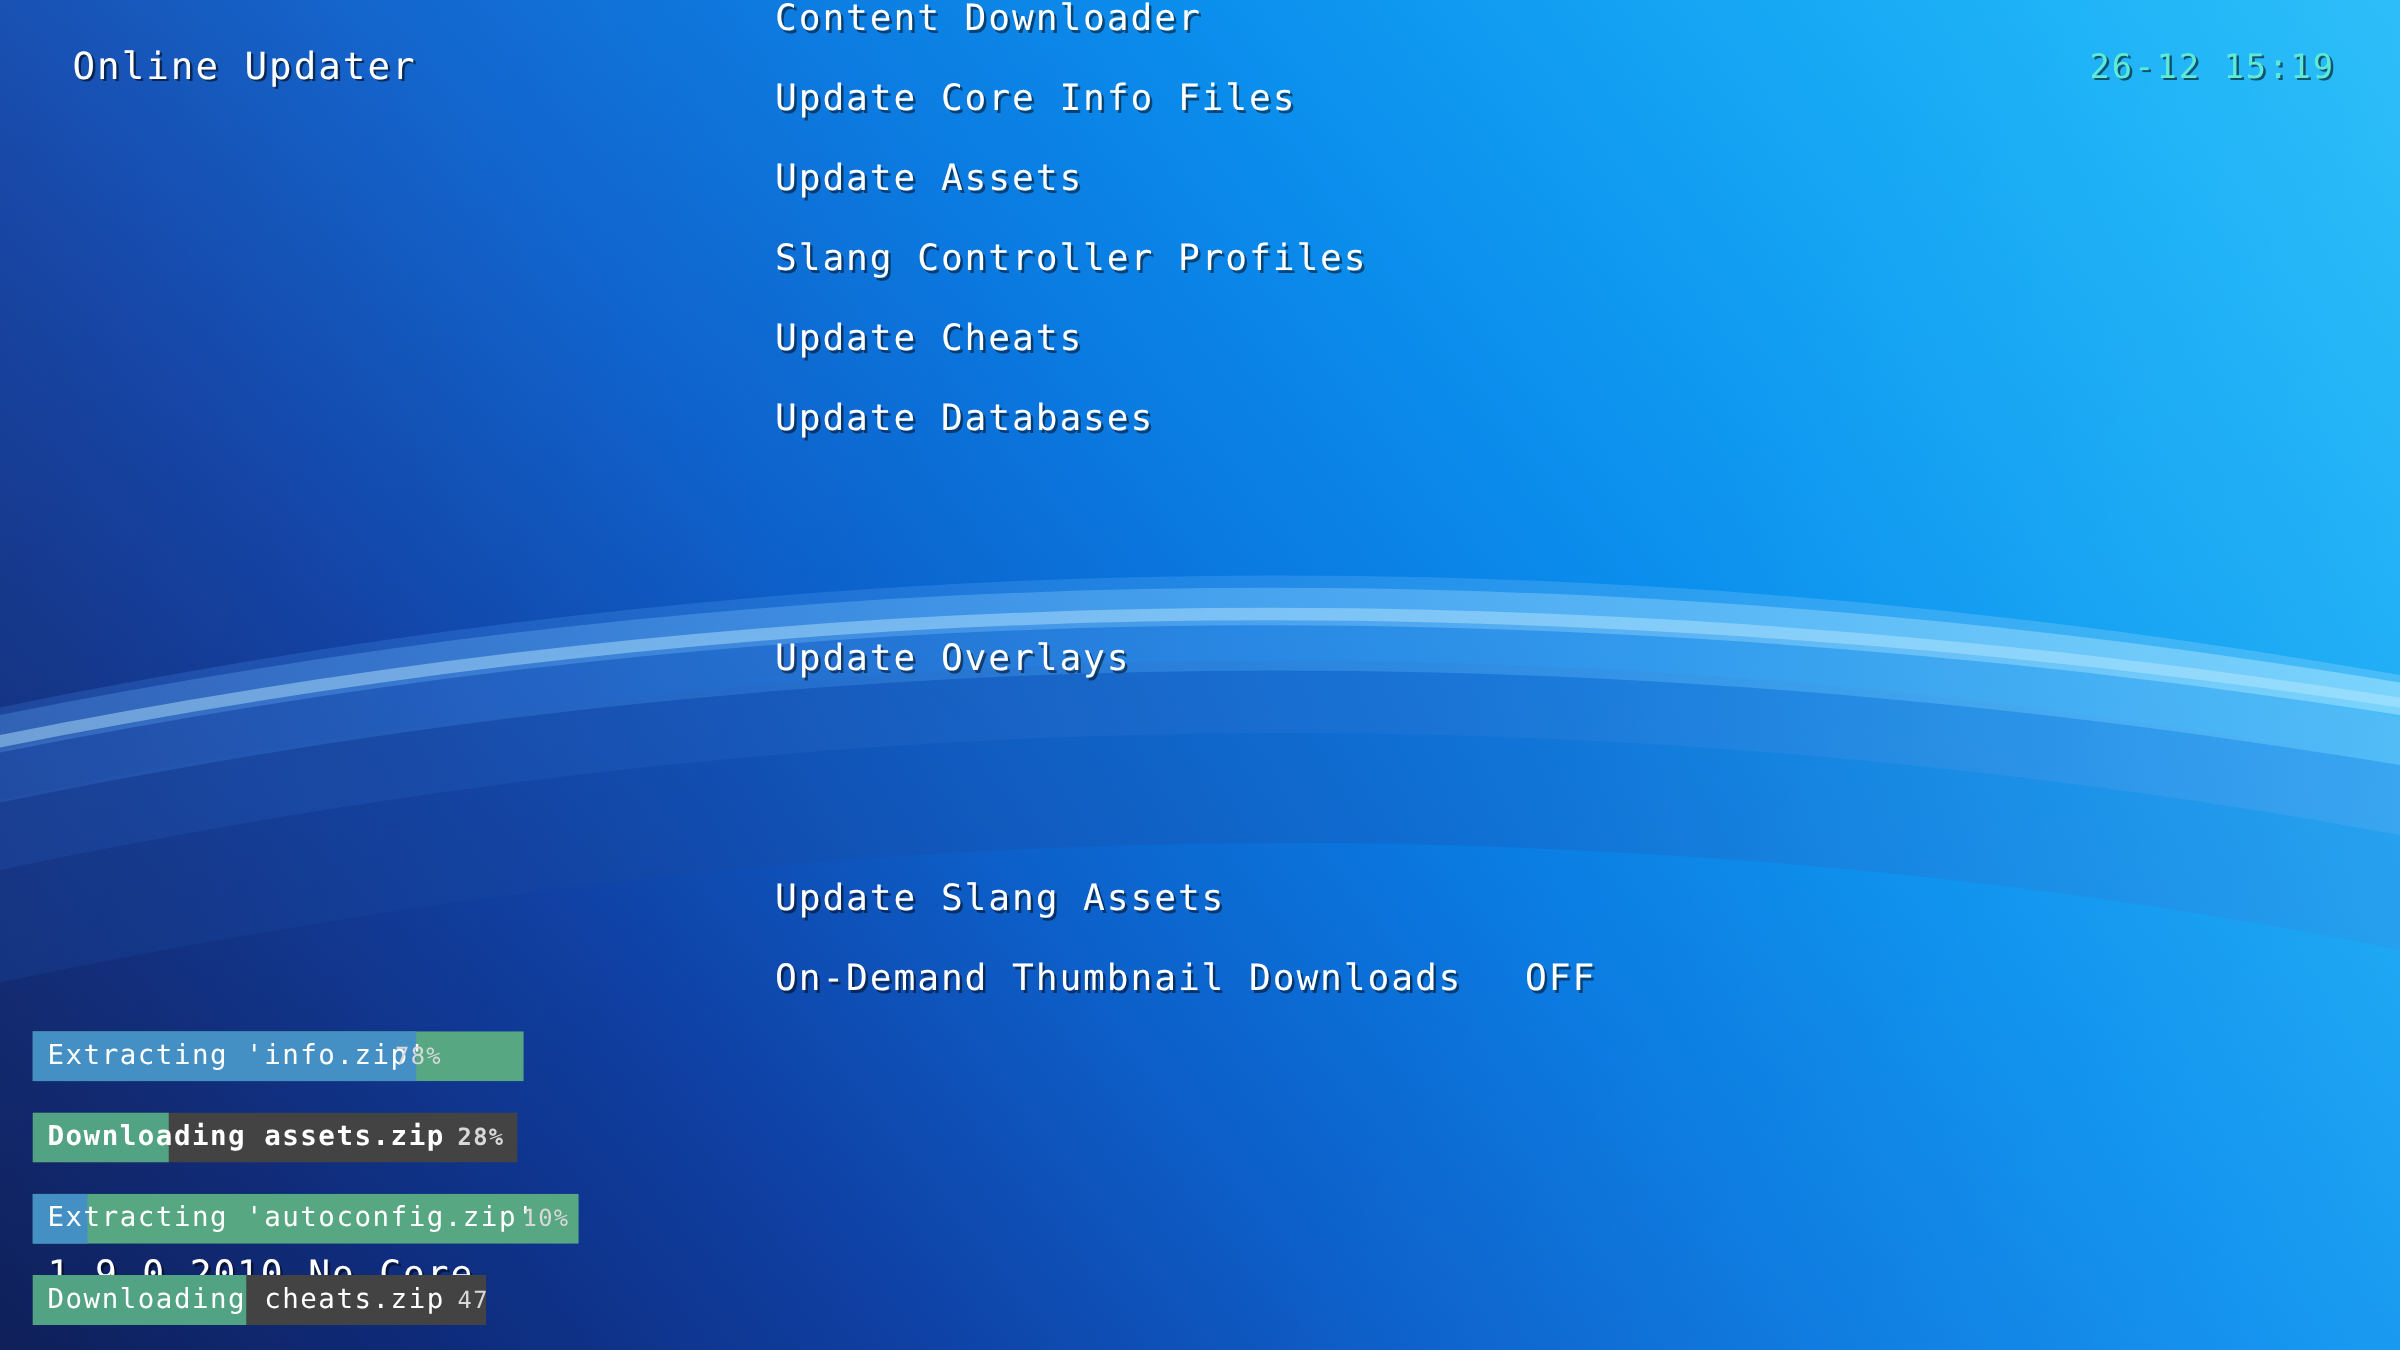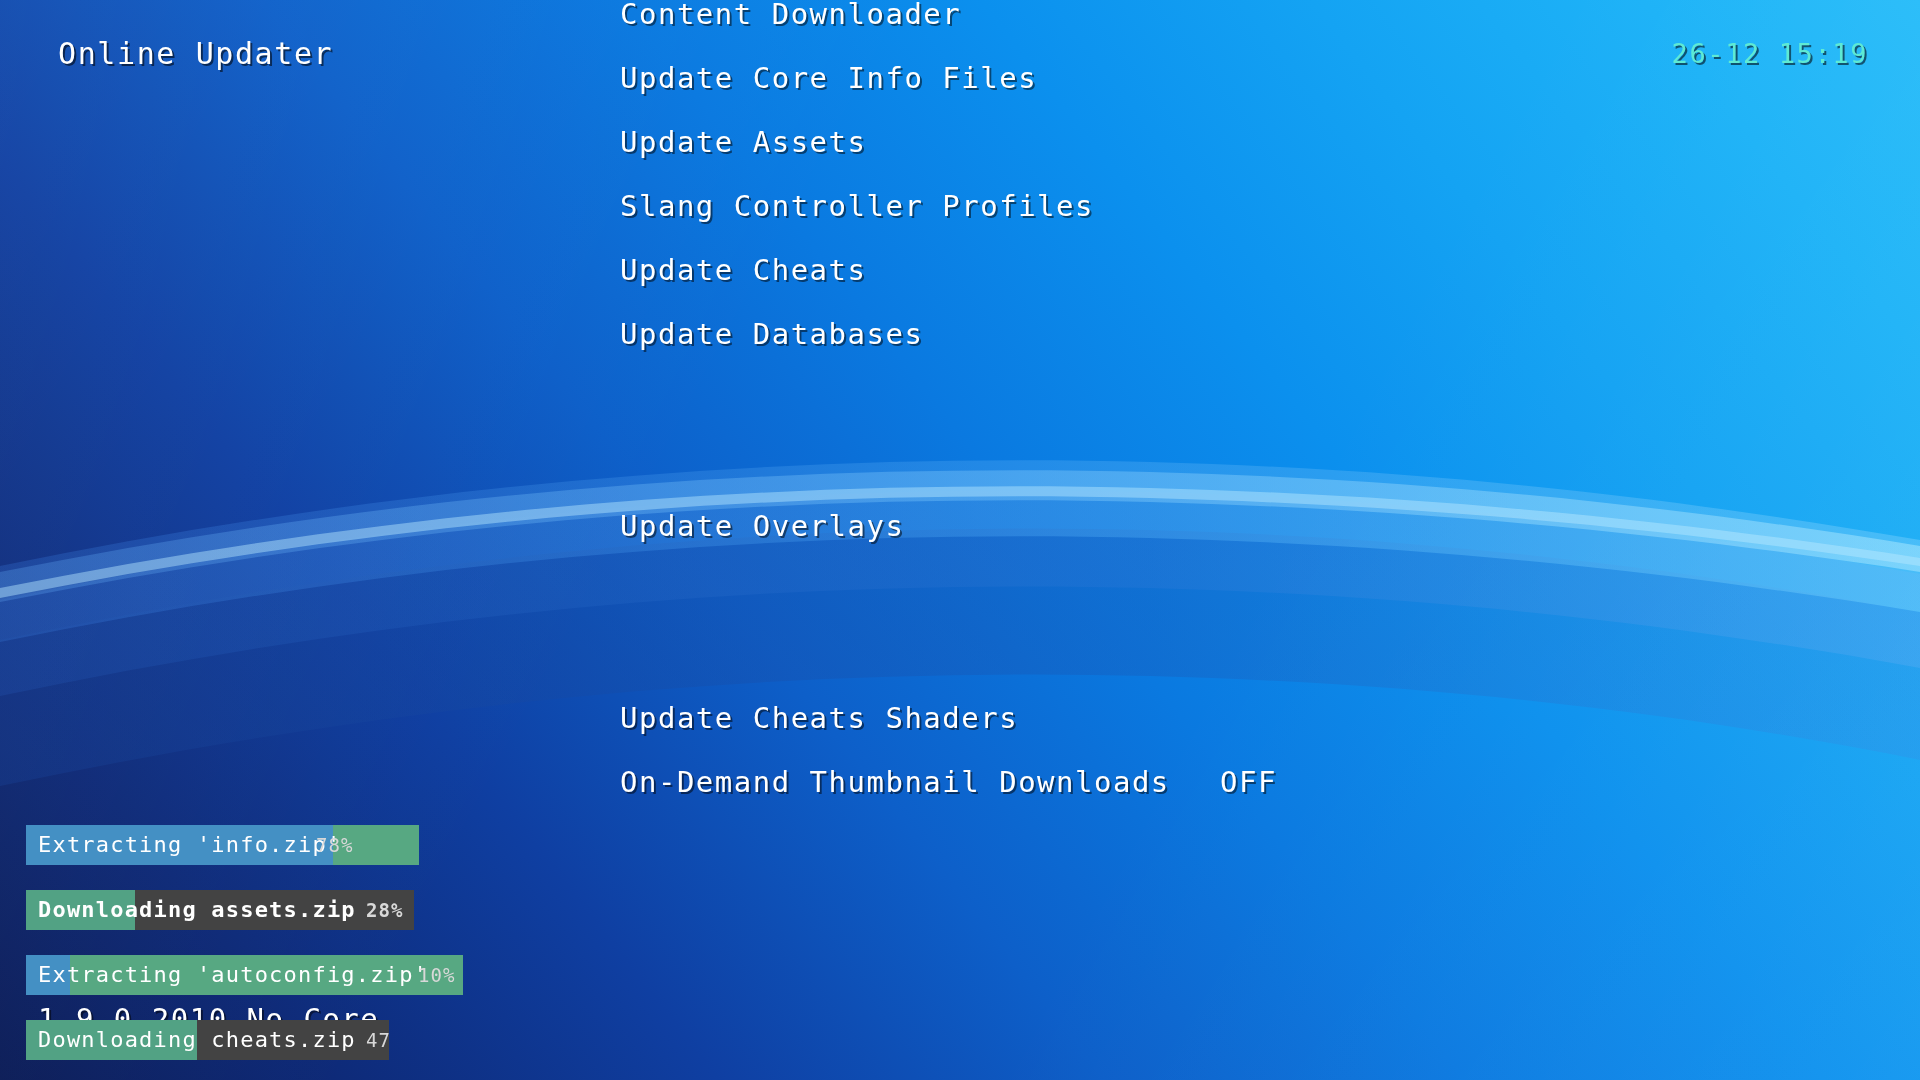--- a/index.html
+++ b/index.html
@@ -228,21 +228,21 @@
       <div class="menu-row"><span class="menu-label">Update Core Info Files</span></div>
       <div class="menu-row"><span class="menu-label">Update Assets</span></div>
       <div class="menu-row"><span class="menu-label">Slang Controller Profiles</span></div>
       <div class="menu-row"><span class="menu-label">Update Cheats</span></div>
       <div class="menu-row"><span class="menu-label">Update Databases</span></div>
       <div class="menu-row spacer"></div>
       <div class="menu-row spacer"></div>
       <div class="menu-row"><span class="menu-label">Update Overlays</span></div>
       <div class="menu-row spacer"></div>
       <div class="menu-row spacer"></div>
-      <div class="menu-row"><span class="menu-label">Update Cheats Shaders</span></div>
+      <div class="menu-row"><span class="menu-label">Update Slang Assets</span></div>
       <div class="menu-row"><span class="menu-label">On-Demand Thumbnail Downloads</span><span class="menu-value">OFF</span></div>
     </div>
 
   <div class="toasts" id="toasts">
       <div class="toast" style="width: 393px;">
         <div class="toast-track" style="background: rgb(87, 168, 130);"></div>
         <div class="toast-fill" style="background: rgb(68, 144, 196); width: 78%;"></div>
         <div class="toast-text">Extracting 'info.zip'</div>
         <div class="toast-pct" style="left: 290px;">78%</div>
       </div>

